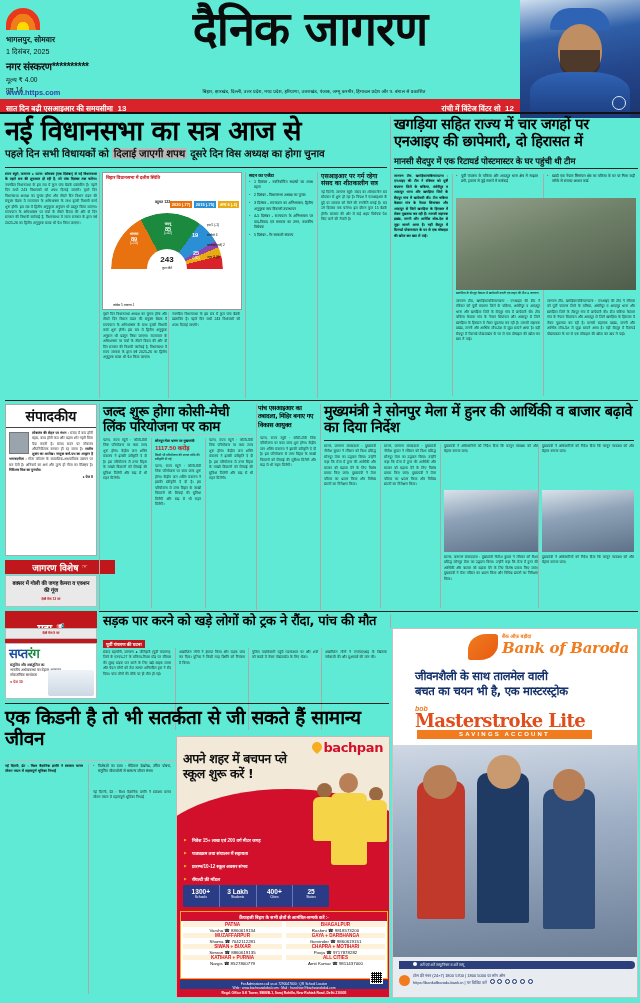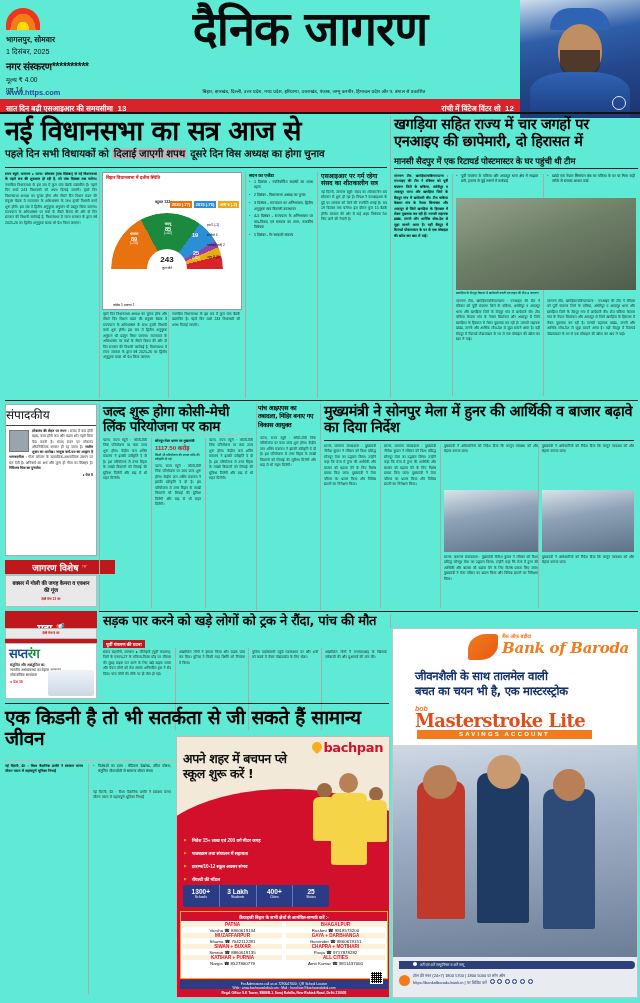--- a/index.html
+++ b/index.html
@@ -122,21 +122,21 @@
   .bul li { list-style:none; margin-bottom:2.5px; padding-left:5px; position:relative; text-align:justify;}
   .bul li:before { content:"\25CF"; position:absolute; left:0; top:0; font-size:2.4px; color:#c0171c; }
   .bx-head { font-size:4.6px; font-weight:bold; color:#111; margin-bottom:2px; }
 
   
   .sec-hl { position:absolute; font-family:"DejaVu Sans",sans-serif; font-weight:bold;
             color:#000; line-height:1.1; letter-spacing:-.3px; }
 
   
   .side-box { position:absolute; border:.8px solid #aaa; background:#fff; }
-  .sb-title { font-size:12px; font-weight:normal; color:#111;
+  .sb-title { text-align:center; font-size:14px; font-weight:bold; color:#111;
               border-bottom:1px solid #444; padding:1px 0 2px; font-family:"DejaVu Sans",sans-serif; }
   .sb-body { font-size:3.5px; line-height:1.5; padding:3px; color:#222; text-align:justify; }
   .sb-ava { float:left; width:20px; height:22px; background:#9aa4ad; margin:1px 3px 2px 0;
             border:.5px solid #777; }
 
   .ribbon { position:absolute; height:14px; background:#c0171c; color:#fff;
             display:flex; align-items:center; justify-content:center;
             font-size:9px; font-weight:bold; font-family:"DejaVu Sans",sans-serif; }
   .ribbon-b { position:absolute; background:#e9e9e9; border:.8px solid #bbb;
               font-size:5.4px; font-weight:bold; color:#111; text-align:center;
@@ -429,21 +429,21 @@
     </div>
     <div class="sap-s">संतुलित और असंतुलित का</div>
     <div class="sap-s" style="font-weight:normal;">भारतीय अर्थव्यवस्था का बेहतर आकलन</div>
     <div class="sap-s" style="font-weight:normal;">लोकतांत्रिक सार्थकता</div>
     <div class="sap-s" style="color:#c0171c; margin-top:2px;">● पेज 10</div>
     <div class="sap-img"></div>
   </div>
 
   <div class="vline" style="left:99px; top:404px; height:206px;"></div>
   <div class="sec-hl" style="left:103px; top:404px; width:150px; font-size:13.5px;">जल्द शुरू होगा कोसी-मेची लिंक परियोजना पर काम</div>
-  <div class="sec-hl" style="left:258px; top:404px; width:58px; font-size:6.4px; line-height:1.3;">पांच आइएएस का तबादला, मिहिर बनाए गए विकास आयुक्त</div>
+  <div class="sec-hl" style="left:258px; top:404px; width:58px; font-size:6.4px; line-height:1.3;">पांच एसआइआर का तबादला, मिहिर बनाए गए विकास आयुक्त</div>
   <div class="hline" style="left:103px; top:434px; width:150px;"></div>
 
   <div class="col-txt" style="left:103px; top:438px; width:44px; height:170px;">पटना, राज्य ब्यूरो : कोसी-मेची लिंक परियोजना पर काम जल्द शुरू होगा। केंद्रीय जल शक्ति मंत्रालय ने इसकी स्वीकृति दे दी है। इस परियोजना से उत्तर बिहार के लाखों किसानों को सिंचाई की सुविधा मिलेगी और बाढ़ से भी राहत मिलेगी।</div>
   <div class="vline" style="left:151px; top:438px; height:170px;"></div>
   <div style="position:absolute; left:155px; top:438px; width:46px;">
     <div style="font-size:3.5px; font-weight:bold; color:#111;">सोनपुर मेला भ्रमण पर मुख्यमंत्री</div>
     <div style="font-size:6px; font-weight:bold; color:#c0171c; margin-top:1px;">1117.50 करोड़</div>
     <div style="font-size:3.2px; color:#111; margin-top:1px;">किसी भी परियोजना की लागत राशि की स्वीकृति दी गई</div>
     <div class="col-txt" style="position:static; margin-top:3px; width:46px; height:130px;">पटना, राज्य ब्यूरो : कोसी-मेची लिंक परियोजना पर काम जल्द शुरू होगा। केंद्रीय जल शक्ति मंत्रालय ने इसकी स्वीकृति दे दी है। इस परियोजना से उत्तर बिहार के लाखों किसानों को सिंचाई की सुविधा मिलेगी और बाढ़ से भी राहत मिलेगी।</div>
   </div>

